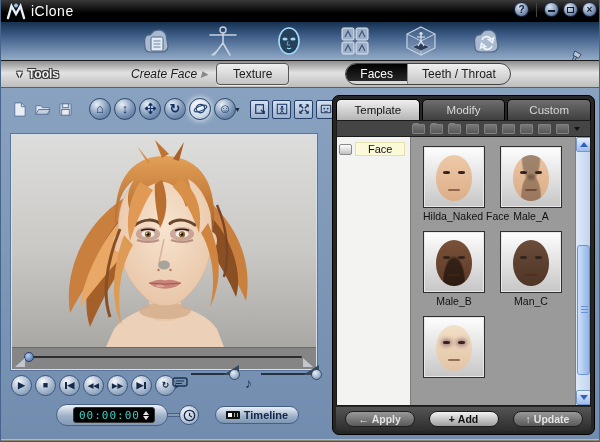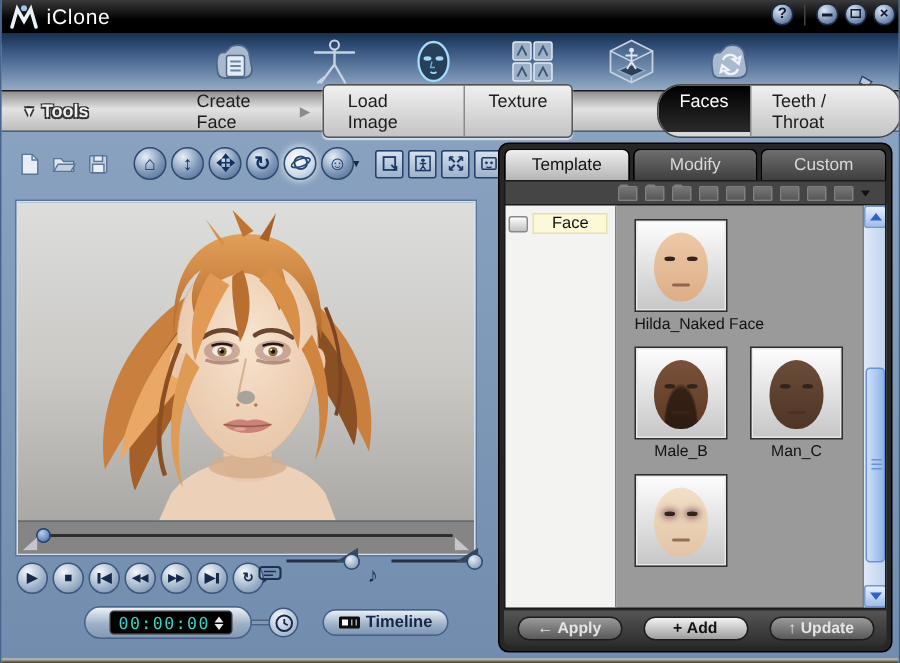--- a/index.html
+++ b/index.html
@@ -34,21 +34,21 @@
 
   
   .sub-toolbar { position:absolute; left:0; top:60px; width:600px; height:28px;
             background:linear-gradient(#8e8e8e,#e2e2e2 45%,#bdbdbd);
             border-top:1px solid #1a1a1a; border-bottom:1px solid #5e5e5e;
             display:flex; align-items:center; z-index:5; }
   .tools-btn { margin-left:14px; display:flex; align-items:center; gap:4px; color:#f2f2f2;
             font-weight:bold; font-size:12px;
             text-shadow:-1px -1px 0 #333,1px -1px 0 #333,-1px 1px 0 #333,1px 1px 0 #333; }
   .tools-caret { font-size:9px; }
-  .create-face { margin-left:72px; font-size:12px; color:#1c1c1c; display:flex; align-items:center; gap:4px;}
+  .create-face { margin-left:72px; font-size:12px; color:#1c1c1c; display:flex; align-items:center; gap:4px;font-style:italic;}
   .cf-arrow { color:#8a8a8a; font-size:9px; }
   .btn-group { display:flex; border:1px solid #555; border-radius:4px; overflow:hidden; margin-left:8px;
             background:linear-gradient(#f0f0f0,#c4c4c4); box-shadow:0 1px 1px rgba(255,255,255,.7); }
   .bg-btn { padding:3px 16px; font-size:12px; color:#1c1c1c; border-right:1px solid #8a8a8a; }
   .bg-btn:last-child { border-right:none; }
   .tab-group { display:flex; border:1px solid #444; border-radius:16px; overflow:hidden; margin-left:56px;
             background:linear-gradient(#f0f0f0,#c4c4c4); }
   .st-tab { padding:3px 14px; font-size:12px; color:#1c1c1c; border-right:1px solid #8a8a8a; }
   .st-tab:last-child { border-right:none; }
   .st-tab.active { background:linear-gradient(#000,#2e2e2e); color:#fff;
@@ -272,21 +272,20 @@
   <div class="sub-toolbar">
     <div class="tools-btn">
       <span class="tools-caret">▼</span>
       <span>Tools</span>
     </div>
     <div class="create-face">
       <span>Create Face</span>
       <span class="cf-arrow">▶</span>
     </div>
     <div class="btn-group">
-      <div class="bg-btn">Load Image</div>
       <div class="bg-btn">Texture</div>
     </div>
     <div class="tab-group">
       <div class="st-tab active">Faces</div>
       <div class="st-tab">Teeth / Throat</div>
     </div>
   </div>
 
   <div class="content">
 
@@ -518,20 +517,26 @@
             <span class="tree-label">Face</span>
           </div>
         </div>
         <div class="thumbs">
           <div class="thumb-row">
             <div class="thumb">
               <div class="thumb-box">
                   <div class="tface skin-hilda"></div>
                 </div>
               <div class="thumb-label">Hilda_Naked Face</div>
+            </div>
+            <div class="thumb">
+              <div class="thumb-box">
+                  <div class="tface skin-malea"></div>
+                </div>
+              <div class="thumb-label">Male_A</div>
             </div>
           </div>
           <div class="thumb-row">
             <div class="thumb">
               <div class="thumb-box">
                   <div class="tface skin-maleb"></div>
                 </div>
               <div class="thumb-label">Male_B</div>
             </div>
             <div class="thumb">

